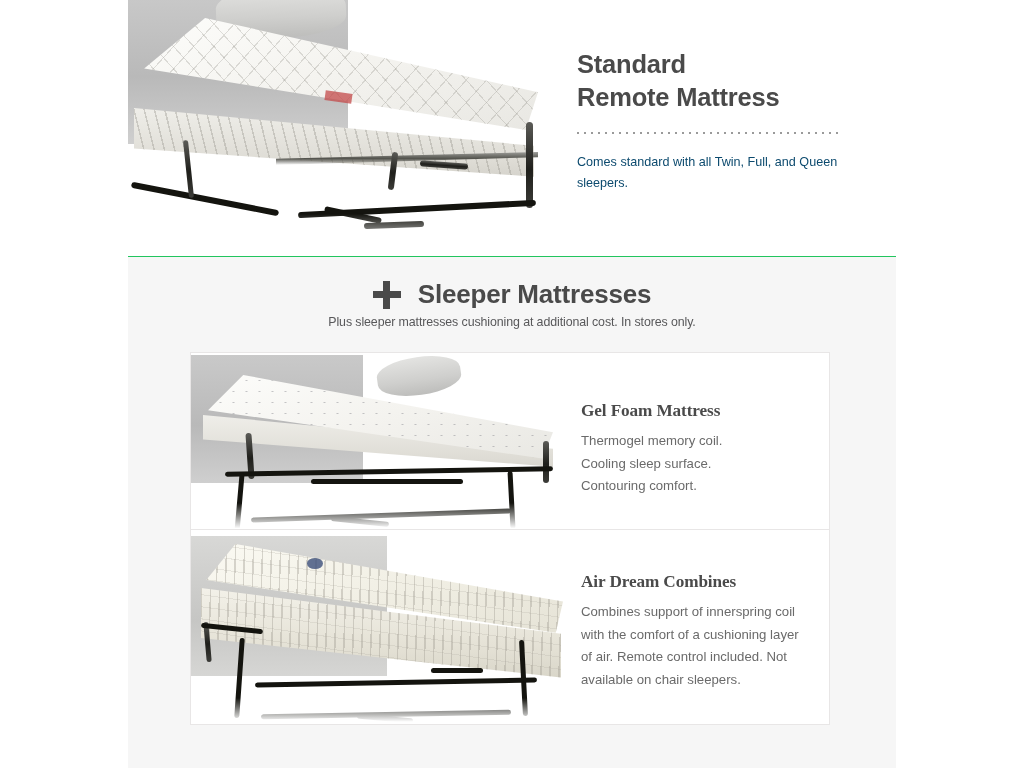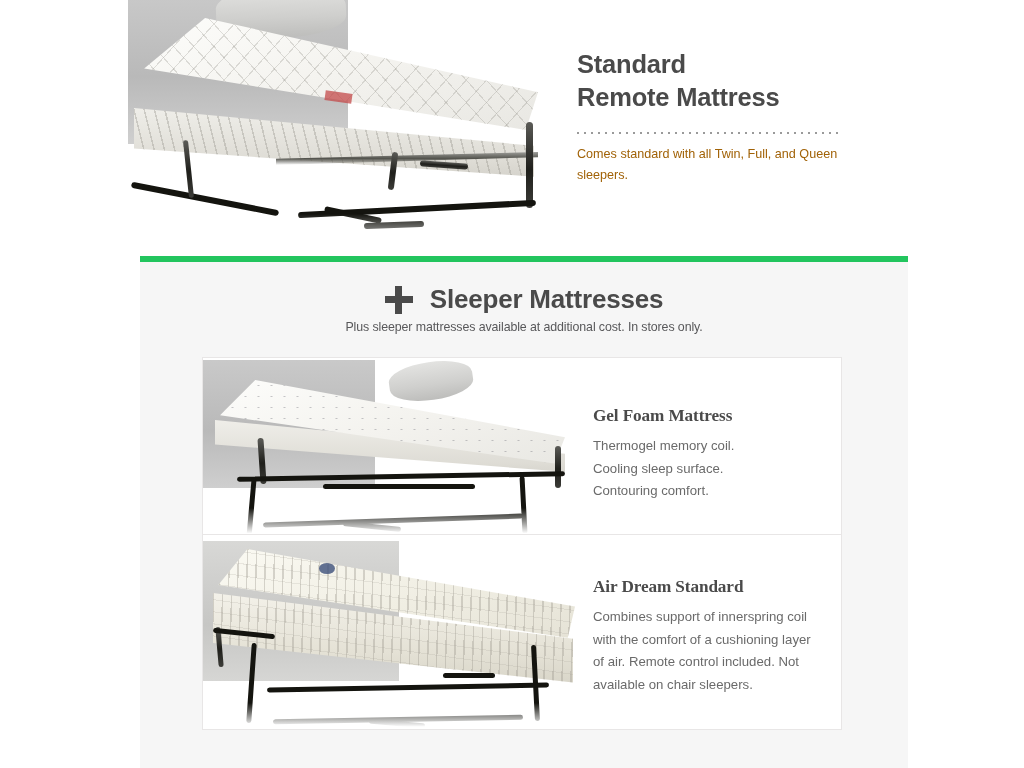--- a/index.html
+++ b/index.html
@@ -60,33 +60,33 @@
 
   h2.sub-title {
     margin-top: 18px;
     font-size: 15.3px;
     font-weight: bold;
     color: #4a4a4a;
     letter-spacing: -0.05px;
   }
 
   p.sub-body {
-    margin-top: 10px;
+    margin-top: 18px;
     font-size: 12.6px;
-    color: #a16207;
+    color: #0c4a6e;
     line-height: 1.62;
   }
 
   
   .plus-panel {
     position: absolute;
-    left: 140px; top: 256px;
+    left: 128px; top: 256px;
     width: 768px; height: 512px;
     background: #f6f6f6;
-    border-top: 6px solid #22c55e;
+    border-top: 1px solid #22c55e;
   }
 
   .plus-header {
     position: absolute;
     left: 0; top: 22px;
     width: 768px;
     text-align: center;
   }
 
   .plus-headline {
@@ -294,21 +294,21 @@
     </div>
   </div>
 
   <div class="plus-panel">
 
     <div class="plus-header">
       <div class="plus-headline">
         <span class="plus-icon"></span>
         <h2 class="plus-title">Sleeper Mattresses</h2>
       </div>
-      <p class="plus-note">Plus sleeper mattresses available at additional cost. In stores only.</p>
+      <p class="plus-note">Plus sleeper mattresses cushioning at additional cost. In stores only.</p>
     </div>
 
     <div class="cards">
 
       <div class="card gel">
         <div class="card-photo" style="height:176px;">
           <div class="photo">
             <div class="sofa-back" style="left:-8px; top:2px; width:180px; height:128px;"></div>
             <div class="bolster" style="left:186px; top:4px; width:84px; height:38px; transform:rotate(-8deg);"></div>
             <div class="mat-side" style="left:12px; top:62px; width:350px; height:72px; clip-path:polygon(0% 0%, 100% 47%, 100% 72%, 0% 34%);"></div>
@@ -350,20 +350,20 @@
             <div class="bar" style="left:46px; top:108px; width:5px; height:80px; transform:rotate(4deg);"></div>
             <div class="bar" style="left:330px; top:110px; width:5px; height:76px; transform:rotate(-3deg);"></div>
             <div class="bar" style="left:64px; top:150px; width:282px; height:5px; transform:rotate(-1deg); border-radius:5px;"></div>
             <div class="bar" style="left:240px; top:138px; width:52px; height:5px; border-radius:5px;"></div>
             <div class="bar" style="left:70px; top:182px; width:250px; height:5px; transform:rotate(-1deg); border-radius:5px;"></div>
             <div class="bar" style="left:166px; top:186px; width:56px; height:5px; transform:rotate(5deg); border-radius:5px;"></div>
             <div class="floor-fade" style="left:0; top:168px; width:390px; height:28px;"></div>
           </div>
         </div>
         <div class="card-body">
-          <h3 class="card-title">Air Dream Standard</h3>
+          <h3 class="card-title">Air Dream Combines</h3>
           <p class="card-desc">Combines support of innerspring coil with the comfort of a cushioning layer of air. Remote control included. Not available on chair sleepers.</p>
         </div>
       </div>
 
     </div>
   </div>
 </div>
 
 </body></html>

